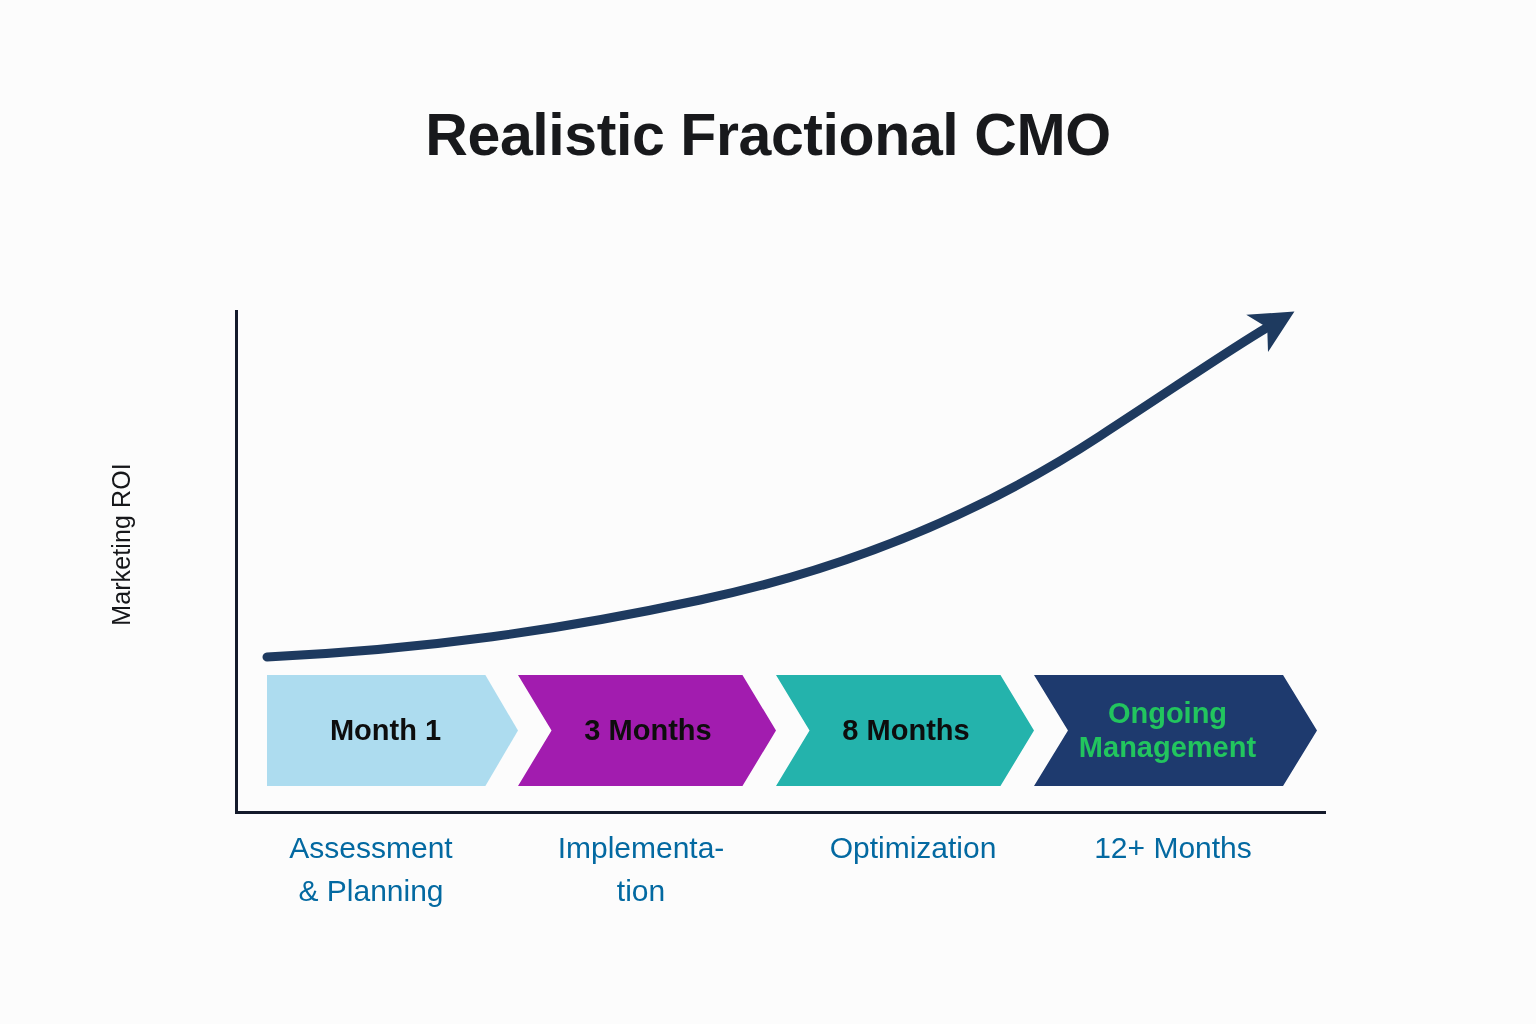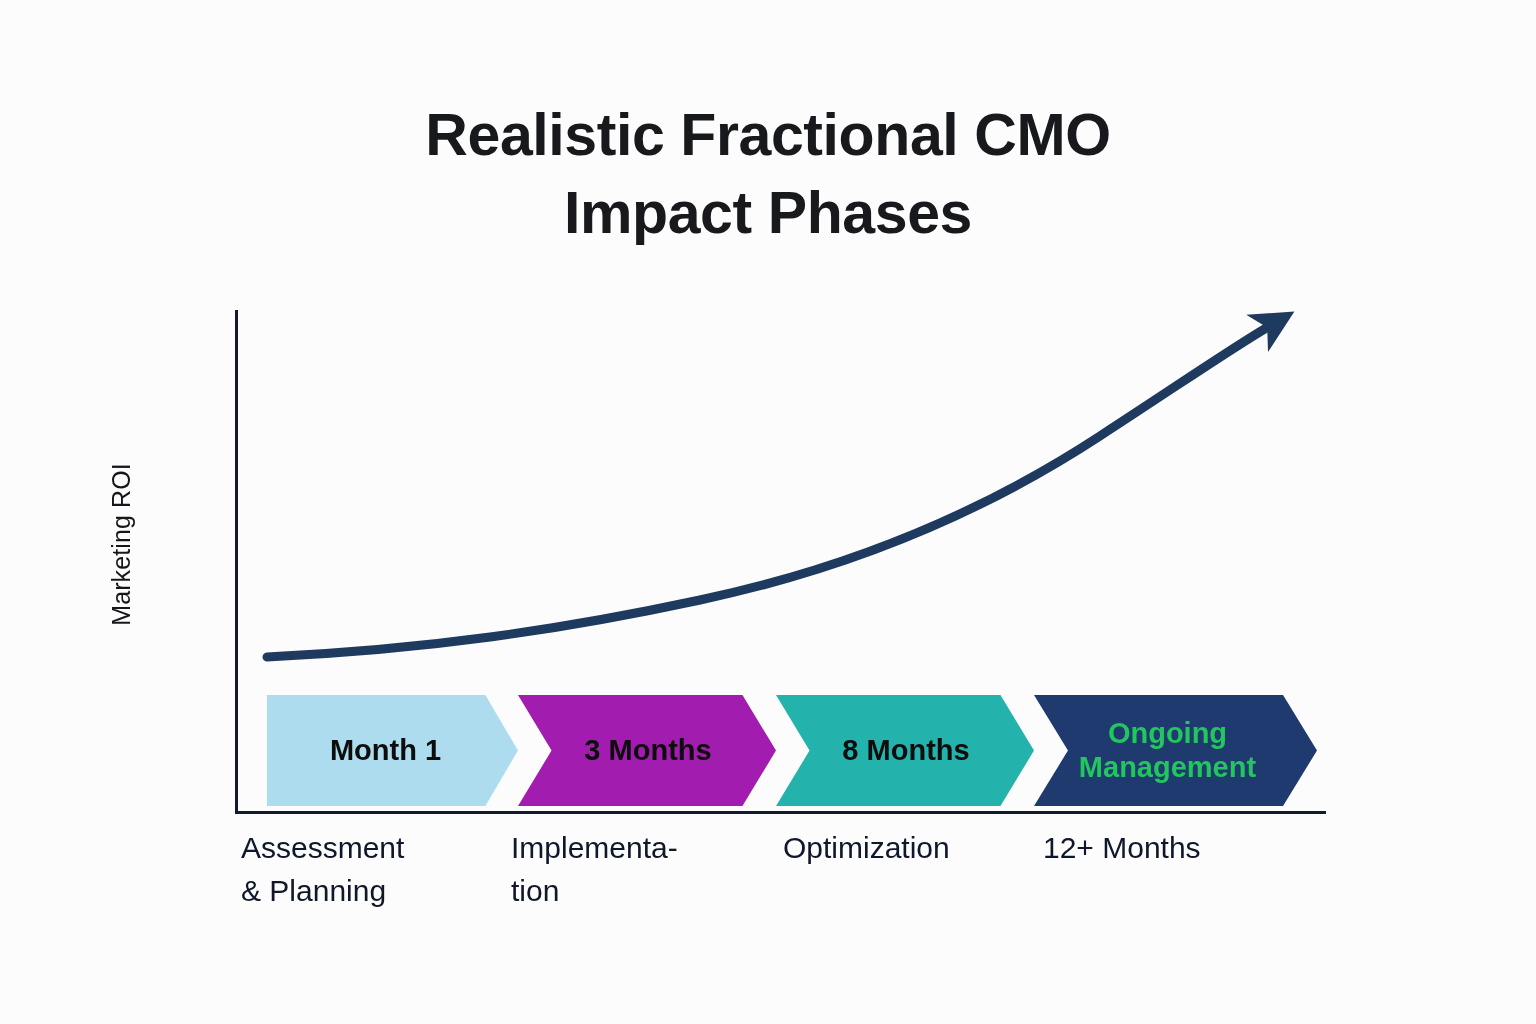--- a/index.html
+++ b/index.html
@@ -82,21 +82,20 @@
     pointer-events: none;
   }
 
   
   .chevron-band {
     position: absolute;
     left: 267px;
     top: 675px;
     width: 1050px;
     height: 111px;
-    margin-top: 20px;
   }
   .chevron {
     position: absolute;
     top: 0;
     height: 111px;
     display: flex;
     align-items: center;
     justify-content: center;
     box-sizing: border-box;
   }
@@ -146,38 +145,38 @@
   .phase-captions {
     position: absolute;
     left: 235px;
     top: 827px;
     width: 1091px;
     height: 120px;
   }
   .phase-caption {
     position: absolute;
     top: 0;
+    text-align: center;
     font-size: 30px;
-    color: #0f172a;
+    color: #0369a1;
     line-height: 1.42;
     white-space: pre-line;
   }
   .cap-1 { left: 6px;   width: 260px; }
   .cap-2 { left: 276px; width: 260px; }
   .cap-3 { left: 548px; width: 260px; }
   .cap-4 { left: 808px; width: 260px; }
 </style>
 </head>
 <body>
 
 <div id="infographic">
 
   <div class="title-block">
     <div class="title-line">Realistic Fractional CMO</div>
-    <div class="title-line">Impact Phases</div>
   </div>
 
   <div class="axis-y"></div>
   <div class="axis-x"></div>
   <div class="axis-label-y">Marketing ROI</div>
 
   <svg class="curve-svg" viewBox="0 0 1536 1024" xmlns="http://www.w3.org/2000/svg">
     <defs>
       <marker id="arrowhead" markerWidth="5.2" markerHeight="5.2" refX="1.6" refY="2.6" orient="auto" markerUnits="strokeWidth">
         <path d="M 0.2 0.2 L 5.0 2.6 L 0.2 5.0 L 1.5 2.6 Z" fill="#1e3a5f"></path>

